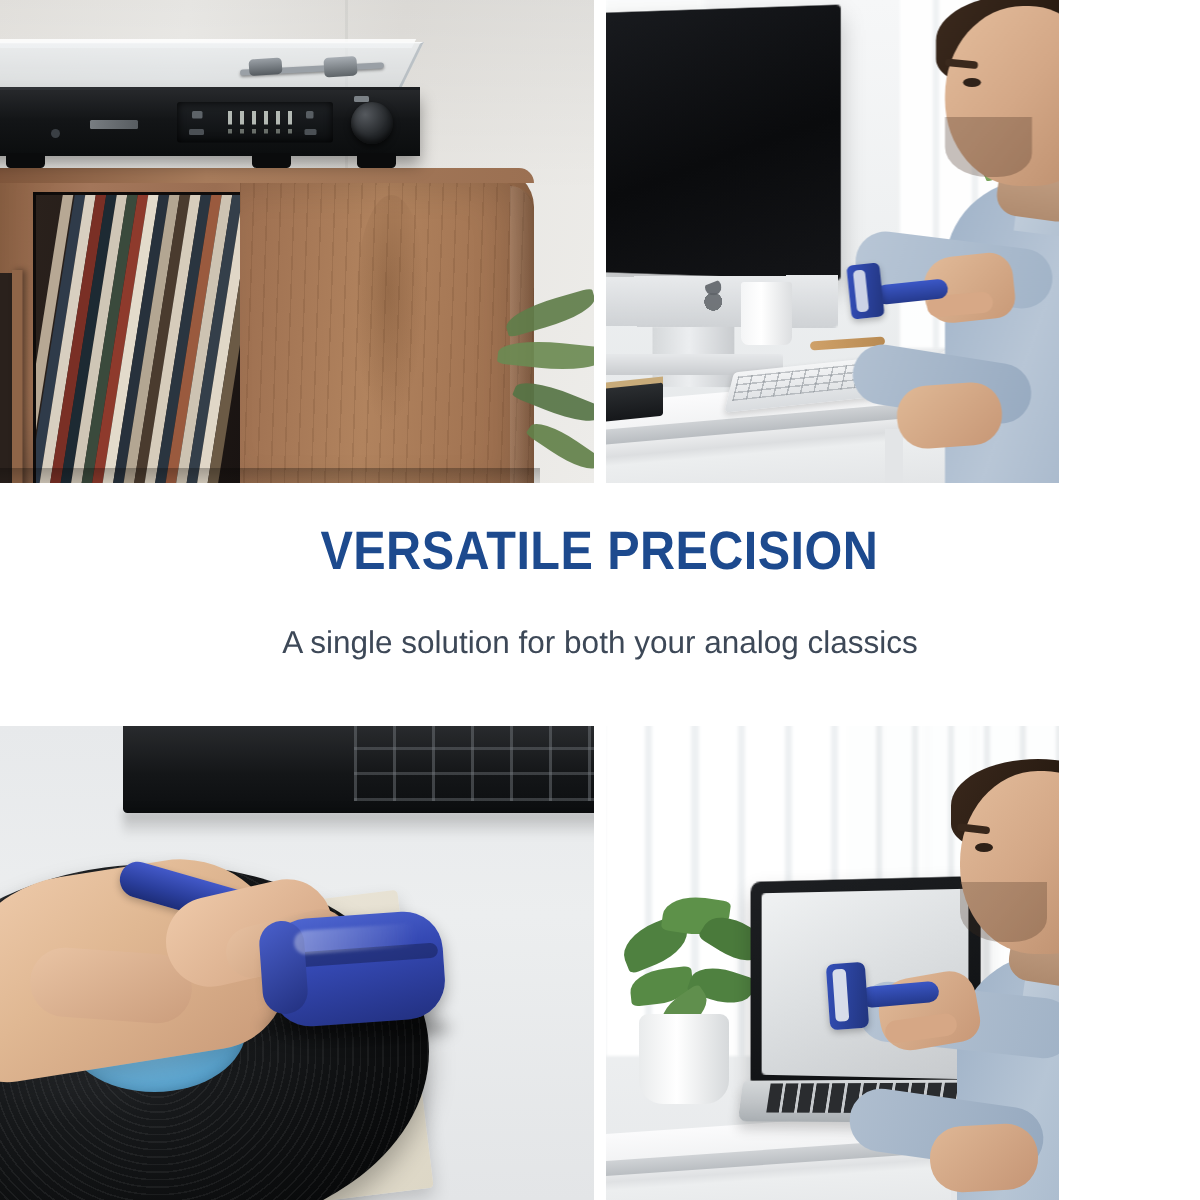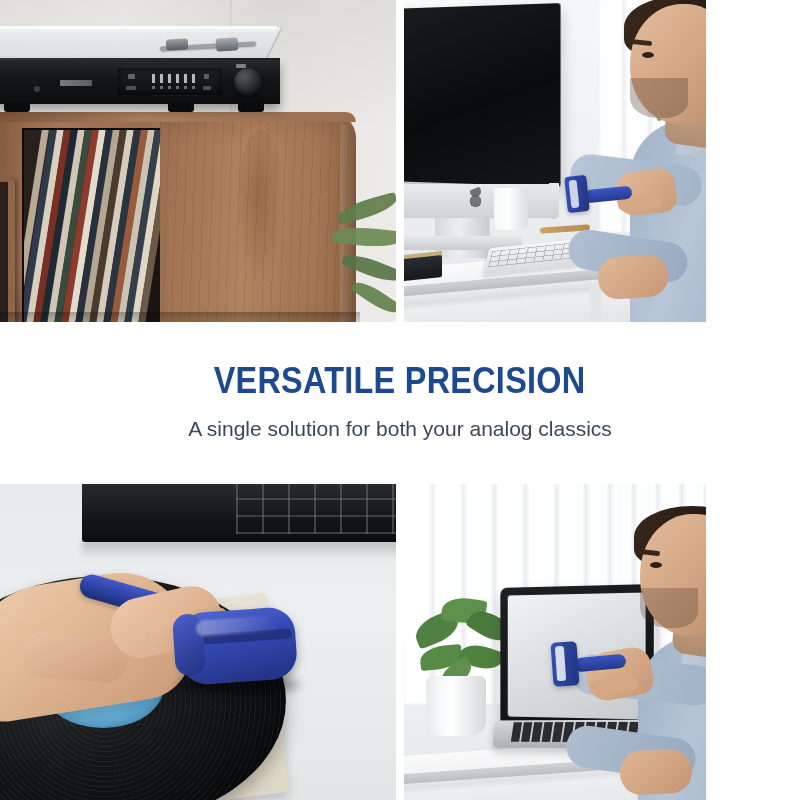--- a/index.html
+++ b/index.html
@@ -370,21 +370,21 @@
     transform-origin:center;
     margin:0 0 16px 0;
     white-space:nowrap;
   }
   .band-sub{
     font-family:"Liberation Sans", sans-serif;
     font-size:21px;
     line-height:1.33;
     color:#3d4857;
     text-align:center;
-    margin:0;
+    margin:14px;
     white-space:nowrap;
   }
   .band-sub span{display:block;}
 
   
   .gutter-v{position:absolute;left:396px;top:0;width:8px;height:800px;background:#fff;}
 </style>
 </head>
 <body>
 

